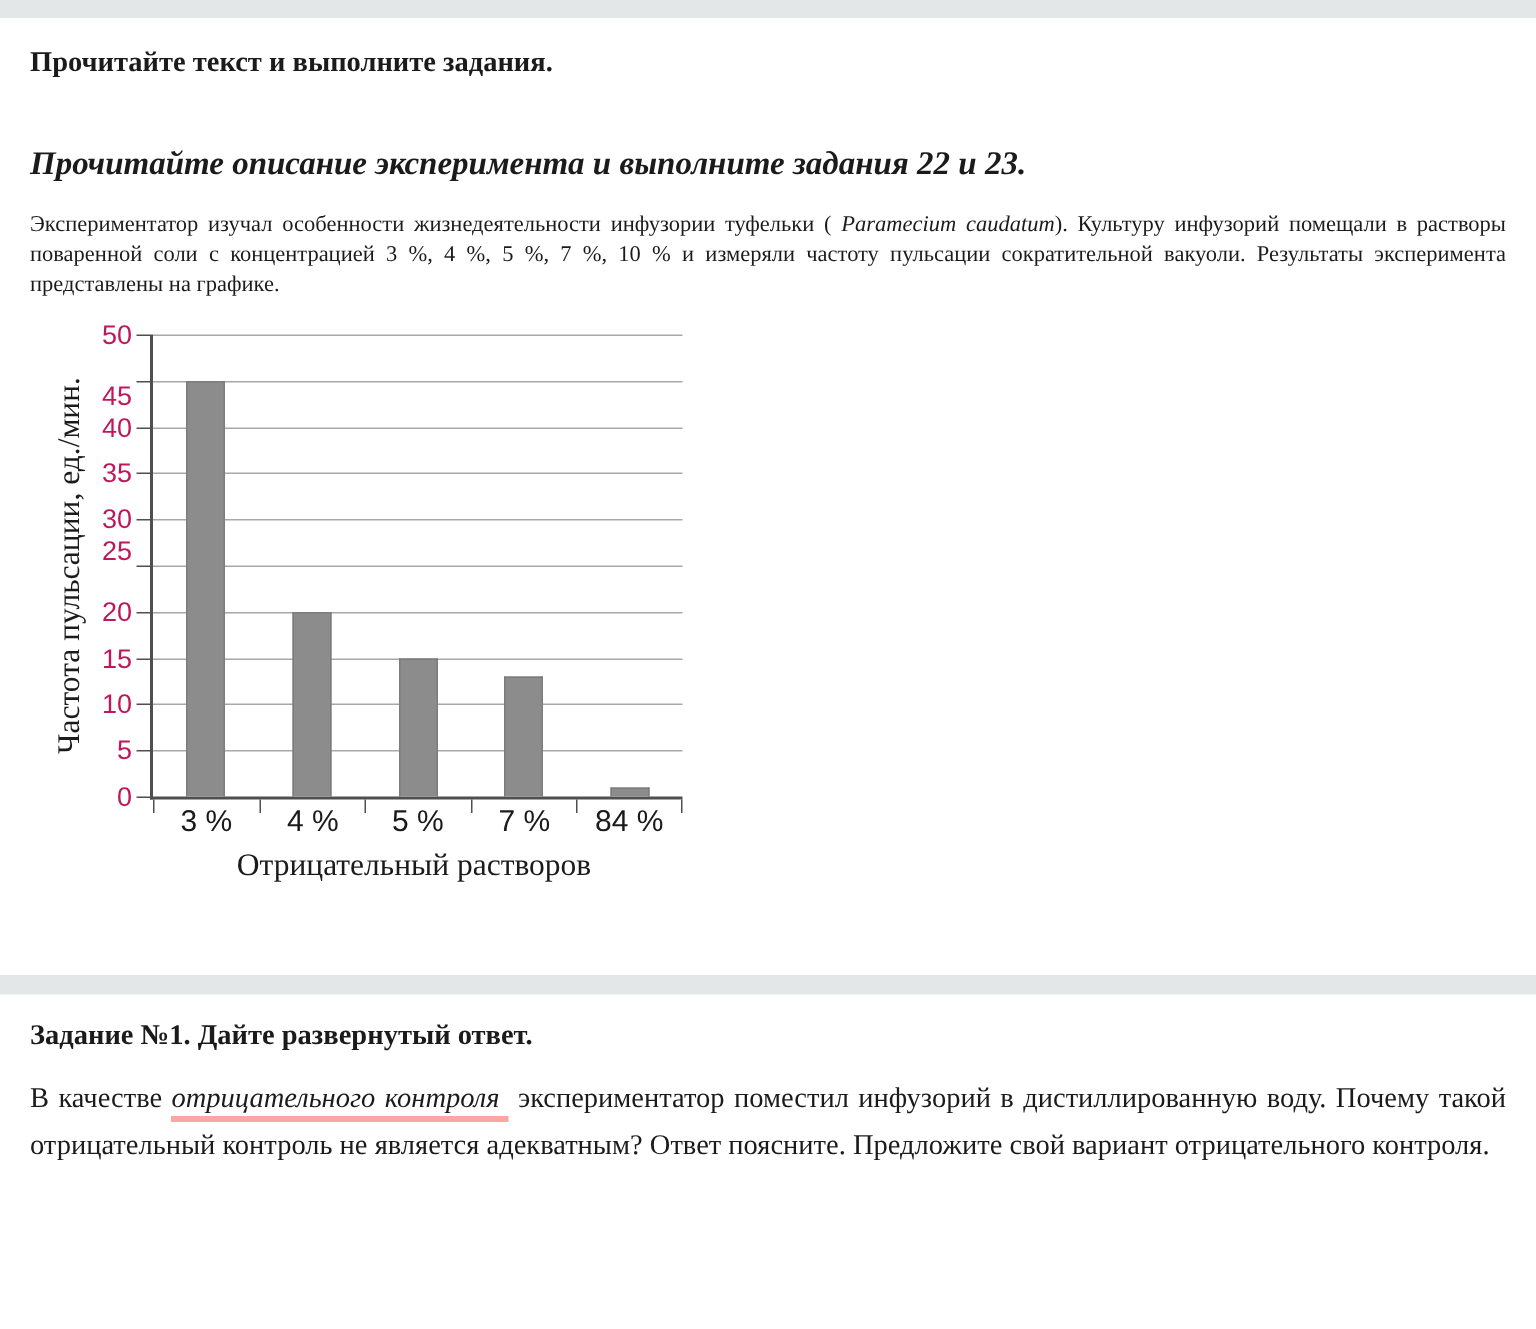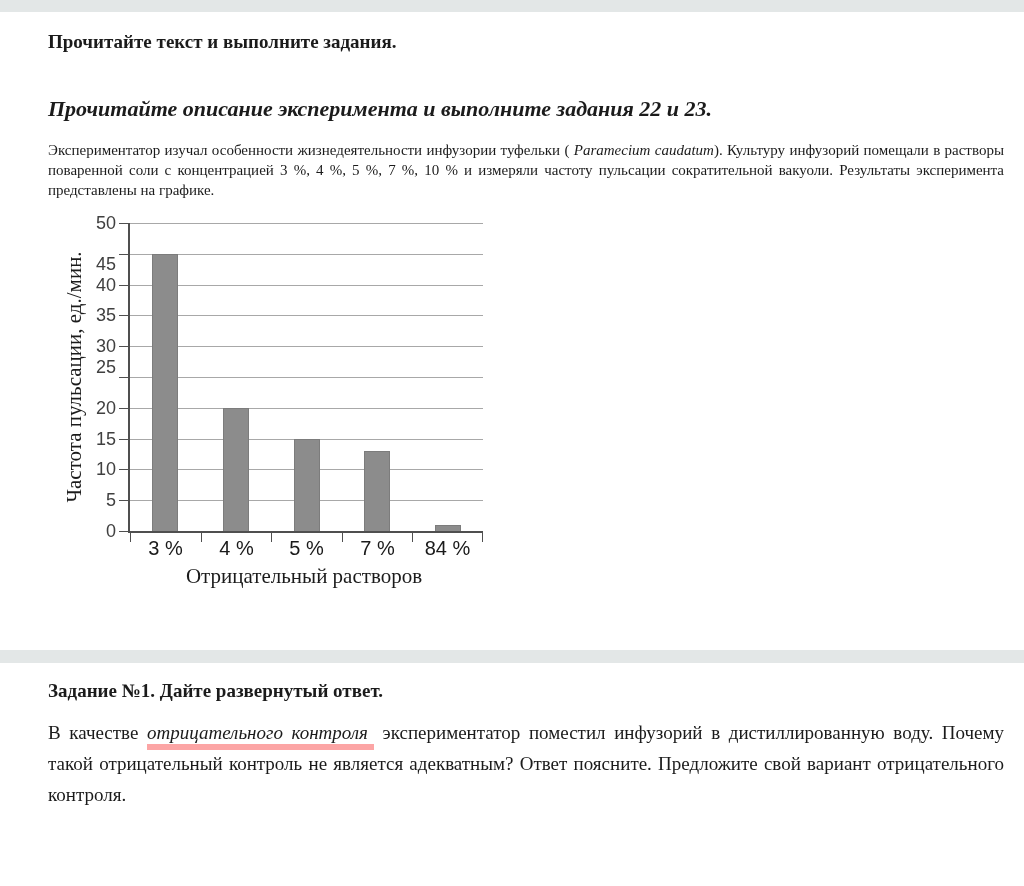--- a/index.html
+++ b/index.html
@@ -8,21 +8,21 @@
     width: 1024px; height: 886px;
     background: #ffffff;
     font-family: "Liberation Serif", "DejaVu Serif", serif;
     color: #1b1b1b;
     overflow: hidden;
   }
   .strip {
     width: 100%; height: 12px;
     background: #e3e7e7;
   }
-  .content { padding: 0 20px; margin-left: 28px; }
+  .content { padding: 0 20px; }
 
   .heading-main {
     margin: 18px 0 0;
     font-size: 19px; font-weight: bold;
     line-height: 23px;
   }
   .heading-sub {
     margin: 44px 0 0;
     font-size: 22px; font-weight: bold; font-style: italic;
     line-height: 23px;
@@ -46,21 +46,21 @@
     width: 353px; height: 308px;
     border-left: 2px solid #4f4f4f;
     border-bottom: 2px solid #4f4f4f;
   }
   .gridline {
     position: absolute; left: 0; width: 100%; height: 1px;
     background: #a8a8a8;
   }
   .y-tick-label {
     position: absolute; left: -58px; width: 44px;
-    text-align: right; font-size: 18px; color: #404040;
+    text-align: right; font-size: 18px; color: #be185d;
     transform: translateY(-50%);
     line-height: 18px;
   }
   .y-tick-mark {
     position: absolute; left: -11px; width: 9px; height: 1px;
     background: #4f4f4f;
   }
   .x-tick-mark {
     position: absolute; bottom: -11px; width: 1px; height: 9px;
     background: #4f4f4f;
@@ -98,21 +98,21 @@
     font-size: 19px; font-weight: bold;
     line-height: 23px;
   }
   .task-par {
     margin: 15px 0 0;
     font-size: 19px; line-height: 31px;
     text-align: justify;
   }
   .u-phrase {
     font-style: italic;
-    border-bottom: 6px solid #fca5a5;
+    border-bottom: 4px solid #fca5a5;
     padding-right: 6px; padding-bottom: 1px;
   }
   .footnote {
     margin: 8px 0 0;
     font-size: 19px; line-height: 31px;
     font-style: italic; text-align: justify;
   }
   .footnote-term {
     font-weight: bold;
     border-bottom: 1.5px solid #2a2a2a;

